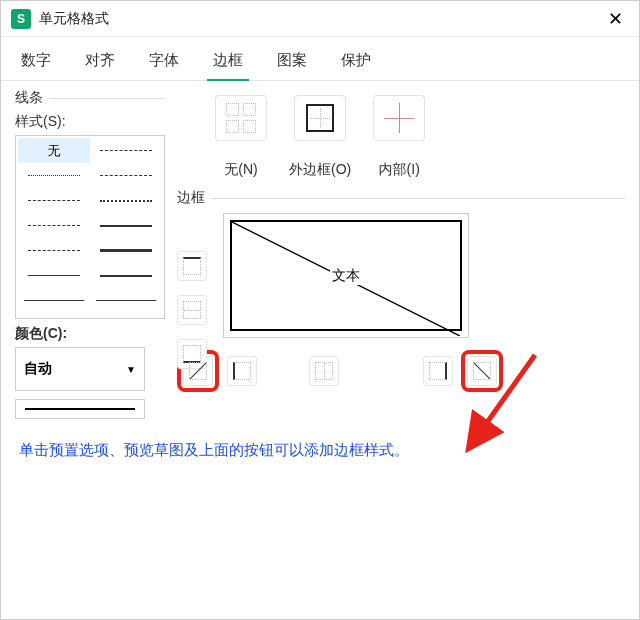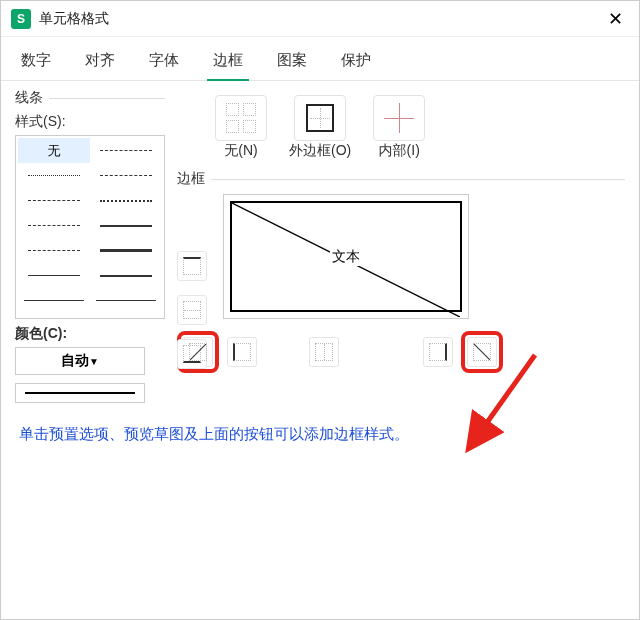--- a/index.html
+++ b/index.html
@@ -26,27 +26,27 @@
     .line-sample { width: 52px; height: 0; border-top-width: 1px; border-top-color: #333; }
     .ls-dotted { border-top-style: dotted; }
     .ls-dash1 { border-top: 1px dashed #333; }
     .ls-dash2 { border-top: 2px dotted #333; }
     .ls-thin { border-top: 1px solid #333; }
     .ls-med { border-top: 2px solid #333; }
     .ls-thick { border-top: 3px solid #333; }
     .ls-dbldash { border-top: 1.5px dashed #333; }
     .ls-dashdot { border-top-style: dashed; border-top-width: 1px; }
     .color-select { margin-top: 6px; font-weight: bold; }
-    .color-dd { width: 130px; height: 28px; border: 1px solid #ccc; display: flex; align-items: center; justify-content: center; padding: 0 8px; font-size: 14px; cursor: pointer; background: #fff; }
+    .color-dd { width: 130px; height: 44px; border: 1px solid #ccc; display: flex; align-items: center; justify-content: space-between; padding: 0 8px; font-size: 14px; cursor: pointer; background: #fff; }
     .caret { font-size: 10px; }
     .color-preview { margin-top: 8px; width: 130px; height: 20px; border: 1px solid #ccc; display: flex; align-items: center; justify-content: center; }
     .color-preview .bar { width: 110px; height: 2px; background: #000; }
     .right { flex: 1; position: relative; }
     .preset-row { display: flex; gap: 22px; padding: 6px 0 4px 38px; }
-    .preset-item { display: flex; flex-direction: column; align-items: center; gap: 1px; cursor: pointer; }
+    .preset-item { display: flex; flex-direction: column; align-items: center; gap: 20px; cursor: pointer; }
     .preset-btn { width: 52px; height: 46px; border: 1px solid #e2e2e2; border-radius: 4px; display: flex; align-items: center; justify-content: center; background: #fff; }
     .mini-grid { width: 30px; height: 30px; position: relative; }
     .mg-none .d { position: absolute; border: 1px dotted #bbb; }
     .mg-none .d1 { left: 0; top: 0; width: 13px; height: 13px; }
     .mg-none .d2 { right: 0; top: 0; width: 13px; height: 13px; }
     .mg-none .d3 { left: 0; bottom: 0; width: 13px; height: 13px; }
     .mg-none .d4 { right: 0; bottom: 0; width: 13px; height: 13px; }
     .mg-outer { border: 2px solid #222; width: 28px; height: 28px; position: relative; }
     .mg-outer::before, .mg-outer::after { content: ""; position: absolute; background: transparent; }
     .mg-outer::before { left: 50%; top: 2px; bottom: 2px; border-left: 1px dotted #bbb; }

